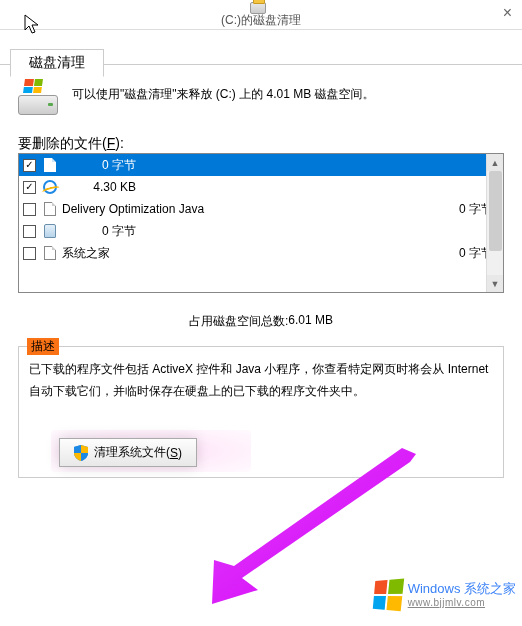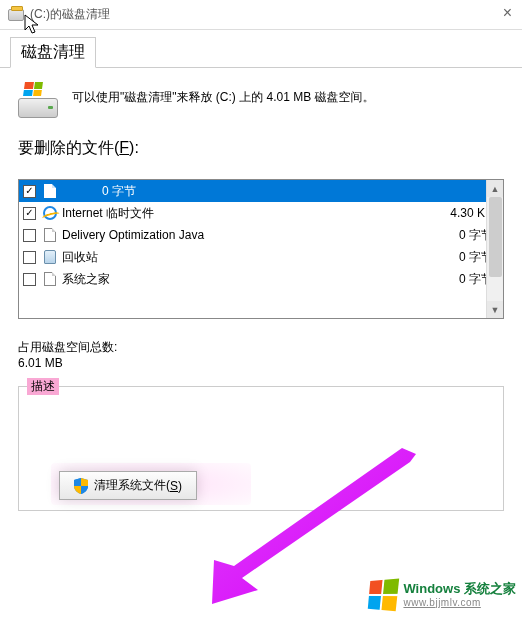--- a/index.html
+++ b/index.html
@@ -13,20 +13,21 @@
       overflow: hidden;
     }
     .titlebar {
       height: 30px;
       display: flex;
       align-items: center;
       padding: 0 8px;
       background: #fff;
       border-bottom: 1px solid #ddd;
       position: relative;
+      flex-direction: column;
     }
     .titlebar-icon {
       width: 16px; height: 16px;
       margin-right: 6px;
       position: relative;
     }
     .drive-icon {
       width: 16px; height: 12px;
       background: linear-gradient(#e8e8e8,#ccc);
       border: 1px solid #999;
@@ -57,27 +58,27 @@
       pointer-events: none;
       z-index: 10;
     }
     .tabstrip {
       padding: 6px 10px 0 10px;
       border-bottom: 1px solid #ccc;
       background: #fff;
     }
     .tab {
       display: inline-block;
-      padding: 4px 10px;
+      padding: 4px 18px;
       border: 1px solid #ccc;
       border-bottom: 1px solid #fff;
       background: #fff;
       position: relative;
-      top: 1px;
-      font-size: 16px;
+      top: 13px;
+      font-size: 14px;
     }
     .content { padding: 14px 18px; }
     .intro { display: flex; align-items: flex-start; margin-bottom: 20px; }
     .big-drive-icon {
       width: 40px; height: 36px;
       margin-right: 14px;
       position: relative;
       flex-shrink: 0;
     }
     .big-drive-body {
@@ -104,21 +105,21 @@
       grid-template-columns: 1fr 1fr;
       grid-template-rows: 1fr 1fr;
       gap: 1px;
       transform: skewX(-8deg);
     }
     .win-flag span:nth-child(1){background:#f25022;}
     .win-flag span:nth-child(2){background:#7fba00;}
     .win-flag span:nth-child(3){background:#00a4ef;}
     .win-flag span:nth-child(4){background:#ffb900;}
     .intro-text { font-size: 12px; line-height: 1.6; padding-top: 6px;}
-    .label-row { font-size: 16px; margin-bottom: 20px; }
+    .label-row { font-size: 14px; margin-bottom: 0; }
     .label-row .u { text-decoration: underline; }
     .filelist {
       border: 1px solid #888;
       background: #fff;
       height: 140px;
       overflow: hidden;
       position: relative;
     }
     .filelist-inner { overflow: hidden; height: 100%; }
     .file-row {
@@ -206,38 +207,37 @@
       width:13px;height:80px;
       background:#cdcdcd;
       border-radius:2px;
     }
     .sb-btn.down{position:absolute;bottom:0;}
     .total-row {
       display: flex;
       justify-content: center;
       margin-top: 20px;
       font-size: 12px;
-      flex-direction: column;
     }
     .groupbox {
       border: 1px solid #ccc;
       margin-top: 16px;
       padding: 12px 10px 10px 10px;
       position: relative;
     }
     .groupbox-title {
       position: absolute;
       top: -9px; left: 8px;
-      background: #f9a8d4;
+      background: #f97316;
       padding: 0 4px;
       font-size: 12px;
     }
     .desc-text { font-size: 12px; line-height: 1.8; }
     .sys-btn-wrap{
-      margin-top:72px;
+      margin-top:36px;
       position:relative;
       text-decoration:underline;
     }
     .sys-btn {
       display: inline-flex;
       align-items: center;
       border: 1px solid #aaa;
       background: linear-gradient(#fdfdfd,#e8e8e8);
       padding: 5px 14px;
       font-size: 12px;
@@ -285,21 +285,21 @@
       grid-template-rows: 1fr 1fr;
       gap: 2px;
       transform: perspective(60px) rotateY(-20deg) skewX(-6deg);
       margin-right: 6px;
     }
     .wm-flag span:nth-child(1){background:#f25022;}
     .wm-flag span:nth-child(2){background:#7fba00;}
     .wm-flag span:nth-child(3){background:#00a4ef;}
     .wm-flag span:nth-child(4){background:#ffb900;}
     .wm-text { font-size: 13px; line-height: 1.2; }
-    .wm-text .l1 { color: #15803d; font-weight: 700; }
+    .wm-text .l1 { color: #3b82f6; font-weight: 400; }
     .wm-text .l2 { color: #888; font-size: 10px; letter-spacing: 0.5px; text-decoration: underline;}
   </style>
 </head>
 <body>
 
 <div class="titlebar">
   <div class="titlebar-icon">
     <div class="drive-icon"></div>
   </div>
   <div class="titlebar-text">(C:)的磁盘清理</div>
@@ -339,37 +339,35 @@
           <div class="file-icon">
             <div class="page-ico sel"></div>
           </div>
           <div class="file-size">0 字节</div>
         </div>
         <div class="file-row">
           <div class="chk">✓</div>
           <div class="file-icon">
             <div class="ie-ico"></div>
           </div>
-          <div class="file-name">Internet 临时文件</div>
           <div class="file-size">4.30 KB</div>
         </div>
         <div class="file-row">
           <div class="chk"></div>
           <div class="file-icon">
             <div class="page-ico"></div>
           </div>
           <div class="file-name">Delivery Optimization Java</div>
           <div class="file-size">0 字节</div>
         </div>
         <div class="file-row">
           <div class="chk"></div>
           <div class="file-icon">
             <div class="bin-ico"></div>
           </div>
-          <div class="file-name">回收站</div>
           <div class="file-size">0 字节</div>
         </div>
         <div class="file-row">
           <div class="chk"></div>
           <div class="file-icon">
             <div class="page-ico"></div>
           </div>
           <div class="file-name">系统之家</div>
           <div class="file-size">0 字节</div>
         </div>
@@ -381,20 +379,21 @@
     </div>
   </div>
 
   <div class="total-row">
     <span>占用磁盘空间总数:</span>
     <span>6.01 MB</span>
   </div>
 
   <div class="groupbox">
     <div class="groupbox-title">描述</div>
+    <div class="desc-text">已下载的程序文件包括 ActiveX 控件和 Java 小程序，你查看特定网页时将会从 Internet 自动下载它们，并临时保存在硬盘上的已下载的程序文件夹中。</div>
 
     <div class="sys-btn-wrap">
       <div class="hl-box"></div>
       <button class="sys-btn">
         <span class="shield">
           <svg class="shield-svg" viewBox="0 0 14 16">
             <path d="M7 0 L14 2 V8 C14 12 10.5 15 7 16 C3.5 15 0 12 0 8 V2 Z" fill="#1e88e5"></path>
             <path d="M7 0 L14 2 V8 L7 8 Z" fill="#ffb900"></path>
             <path d="M7 8 L14 8 C14 12 10.5 15 7 16 Z" fill="#1e88e5"></path>
             <path d="M0 8 L7 8 L7 16 C3.5 15 0 12 0 8 Z" fill="#ffb900"></path>

